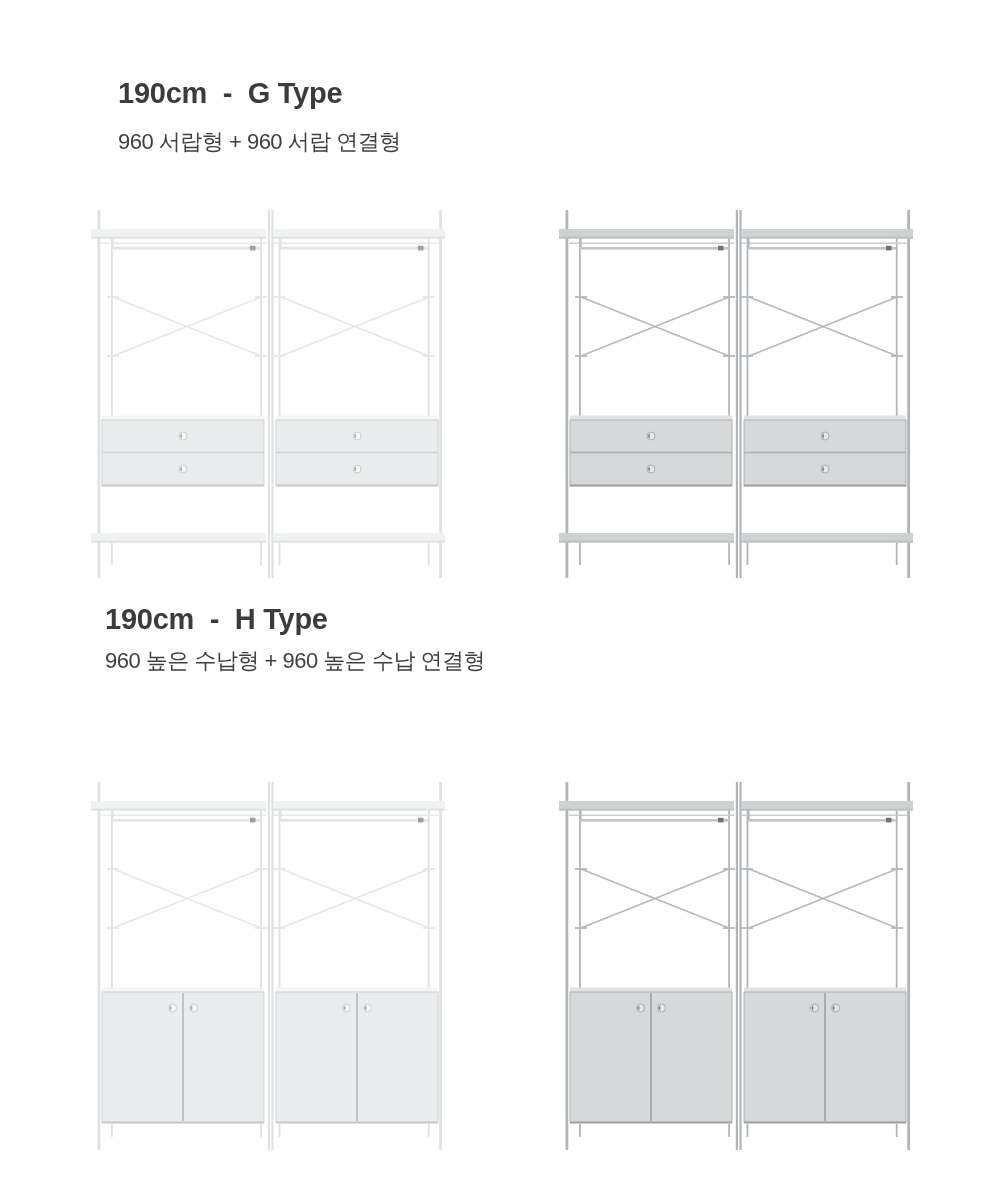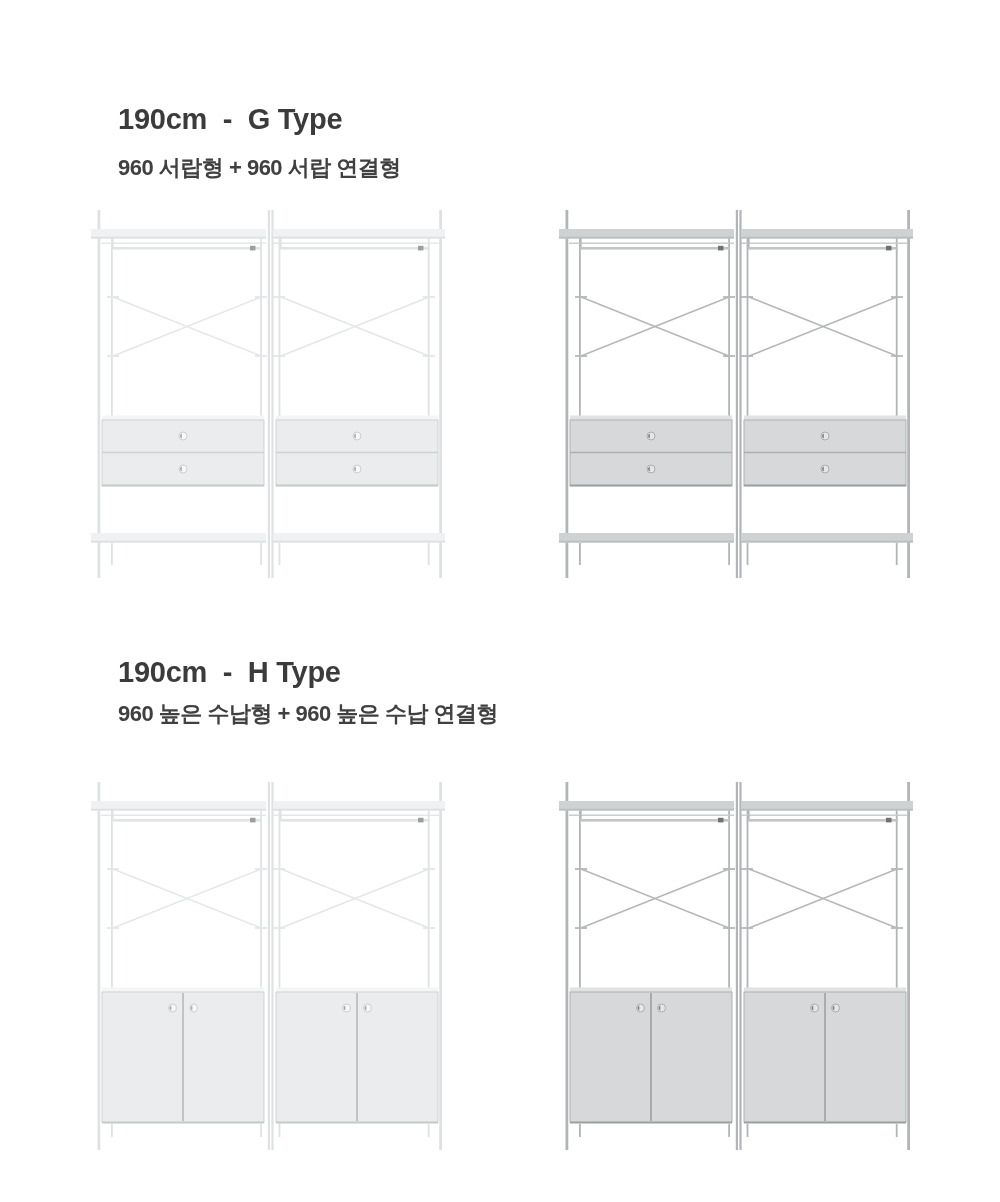--- a/index.html
+++ b/index.html
@@ -2,33 +2,33 @@
 <html><head>
 <meta charset="utf-8">
 <style>
   html,body{margin:0;padding:0;}
   body{
     width:1000px;height:1202px;position:relative;
     background:var(--background,#ffffff);
     font-family:"Liberation Sans","DejaVu Sans",sans-serif;
     overflow:hidden;
   }
-  .sec-header{position:absolute;left:38px;display:flex;align-items:flex-end;padding-left:28px;}
+  .sec-header{position:absolute;left:38px;display:flex;align-items:flex-start;padding-left:28px;}
   .sec-header .bar{width:13px;background:var(--bar,#3d3d3d);flex:none;}
   .htexts{margin-left:39px;padding-top:4px;display:flex;flex-direction:column;}
   .sec-title{
     margin:0;font-size:29px;font-weight:700;line-height:1;
     color:var(--title,#3b3b3b);letter-spacing:-0.25px;white-space:pre;
   }
   .sec-sub{
-    margin:22px 0 0 0;font-size:22px;font-weight:700;line-height:1.05;
+    margin:22px 0 0 0;font-size:22px;font-weight:400;line-height:1.05;
     color:var(--subtitle,#404040);letter-spacing:-0.5px;white-space:pre;
   }
   #header-g{top:75px;height:104px;}
-  #header-h{top:619px;height:106px;}
+  #header-h{top:601px;height:106px;flex-direction:column;}
   #header-h .sec-sub{margin-top:15px;}
   .product{position:absolute;width:370px;height:385px;margin:0;padding:0;}
   #fig-g-white{left:85px;top:200px;}
   #fig-g-gray{left:553px;top:200px;}
   #fig-h-white{left:85px;top:772px;}
   #fig-h-gray{left:553px;top:772px;}
   .product svg{display:block;width:370px;height:385px;}
   .defs-store{position:absolute;width:0;height:0;overflow:hidden;}
 </style>
 </head>

